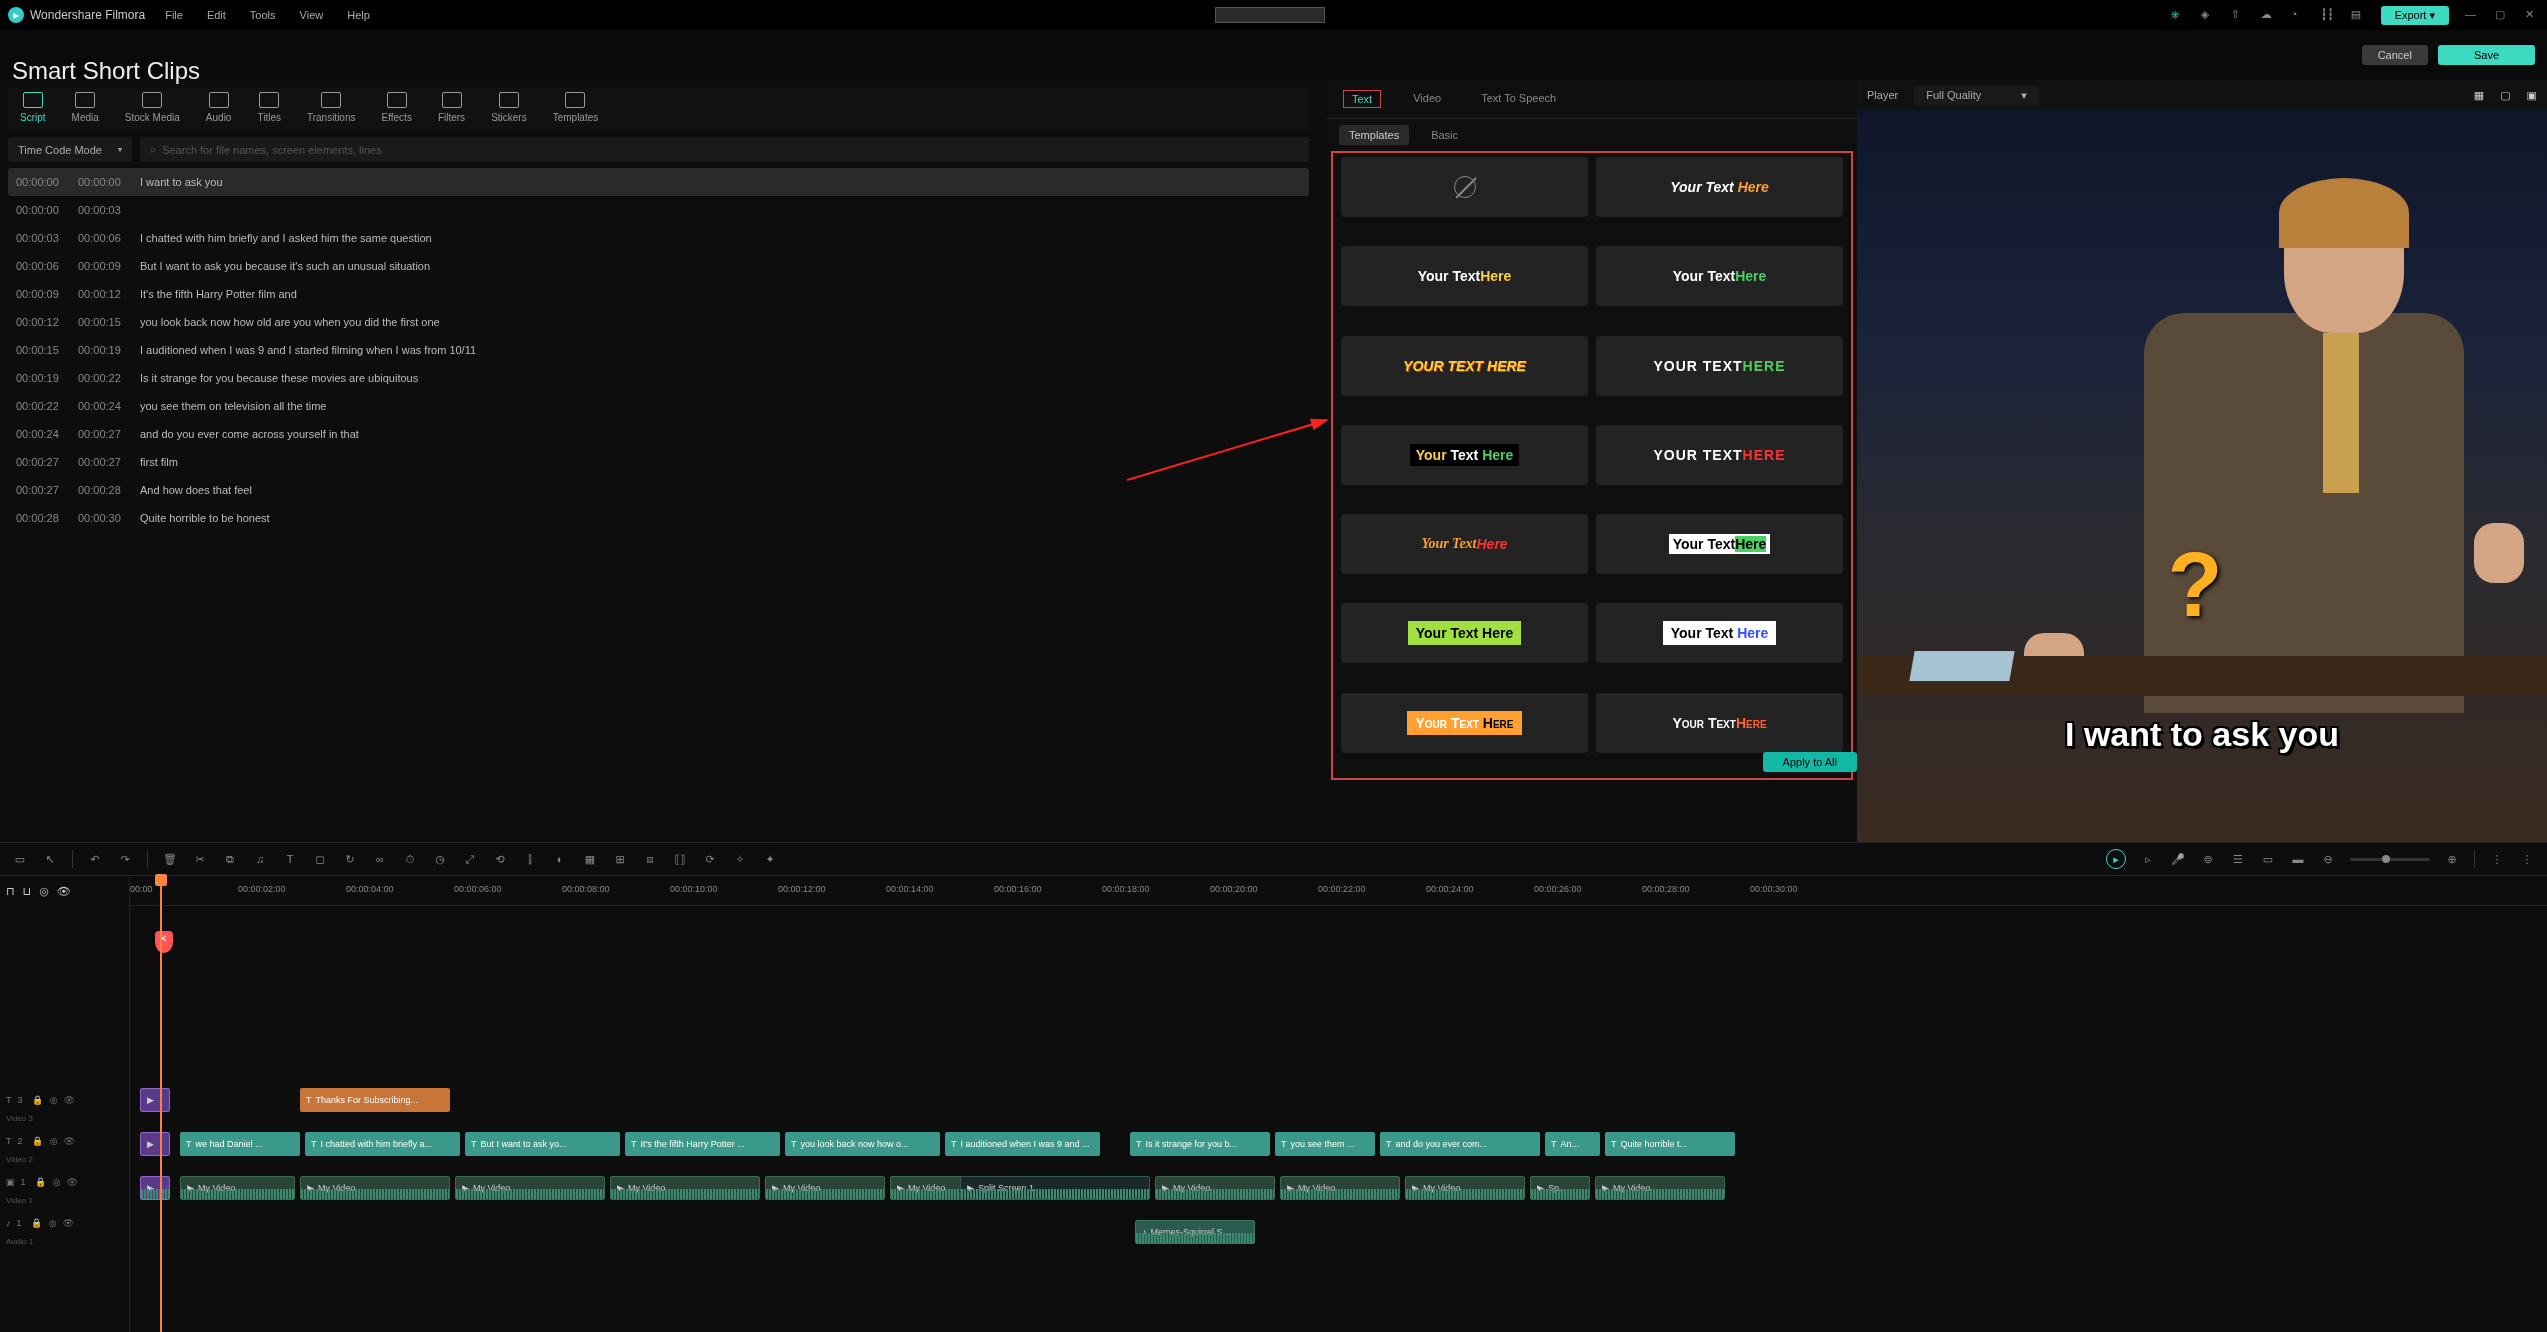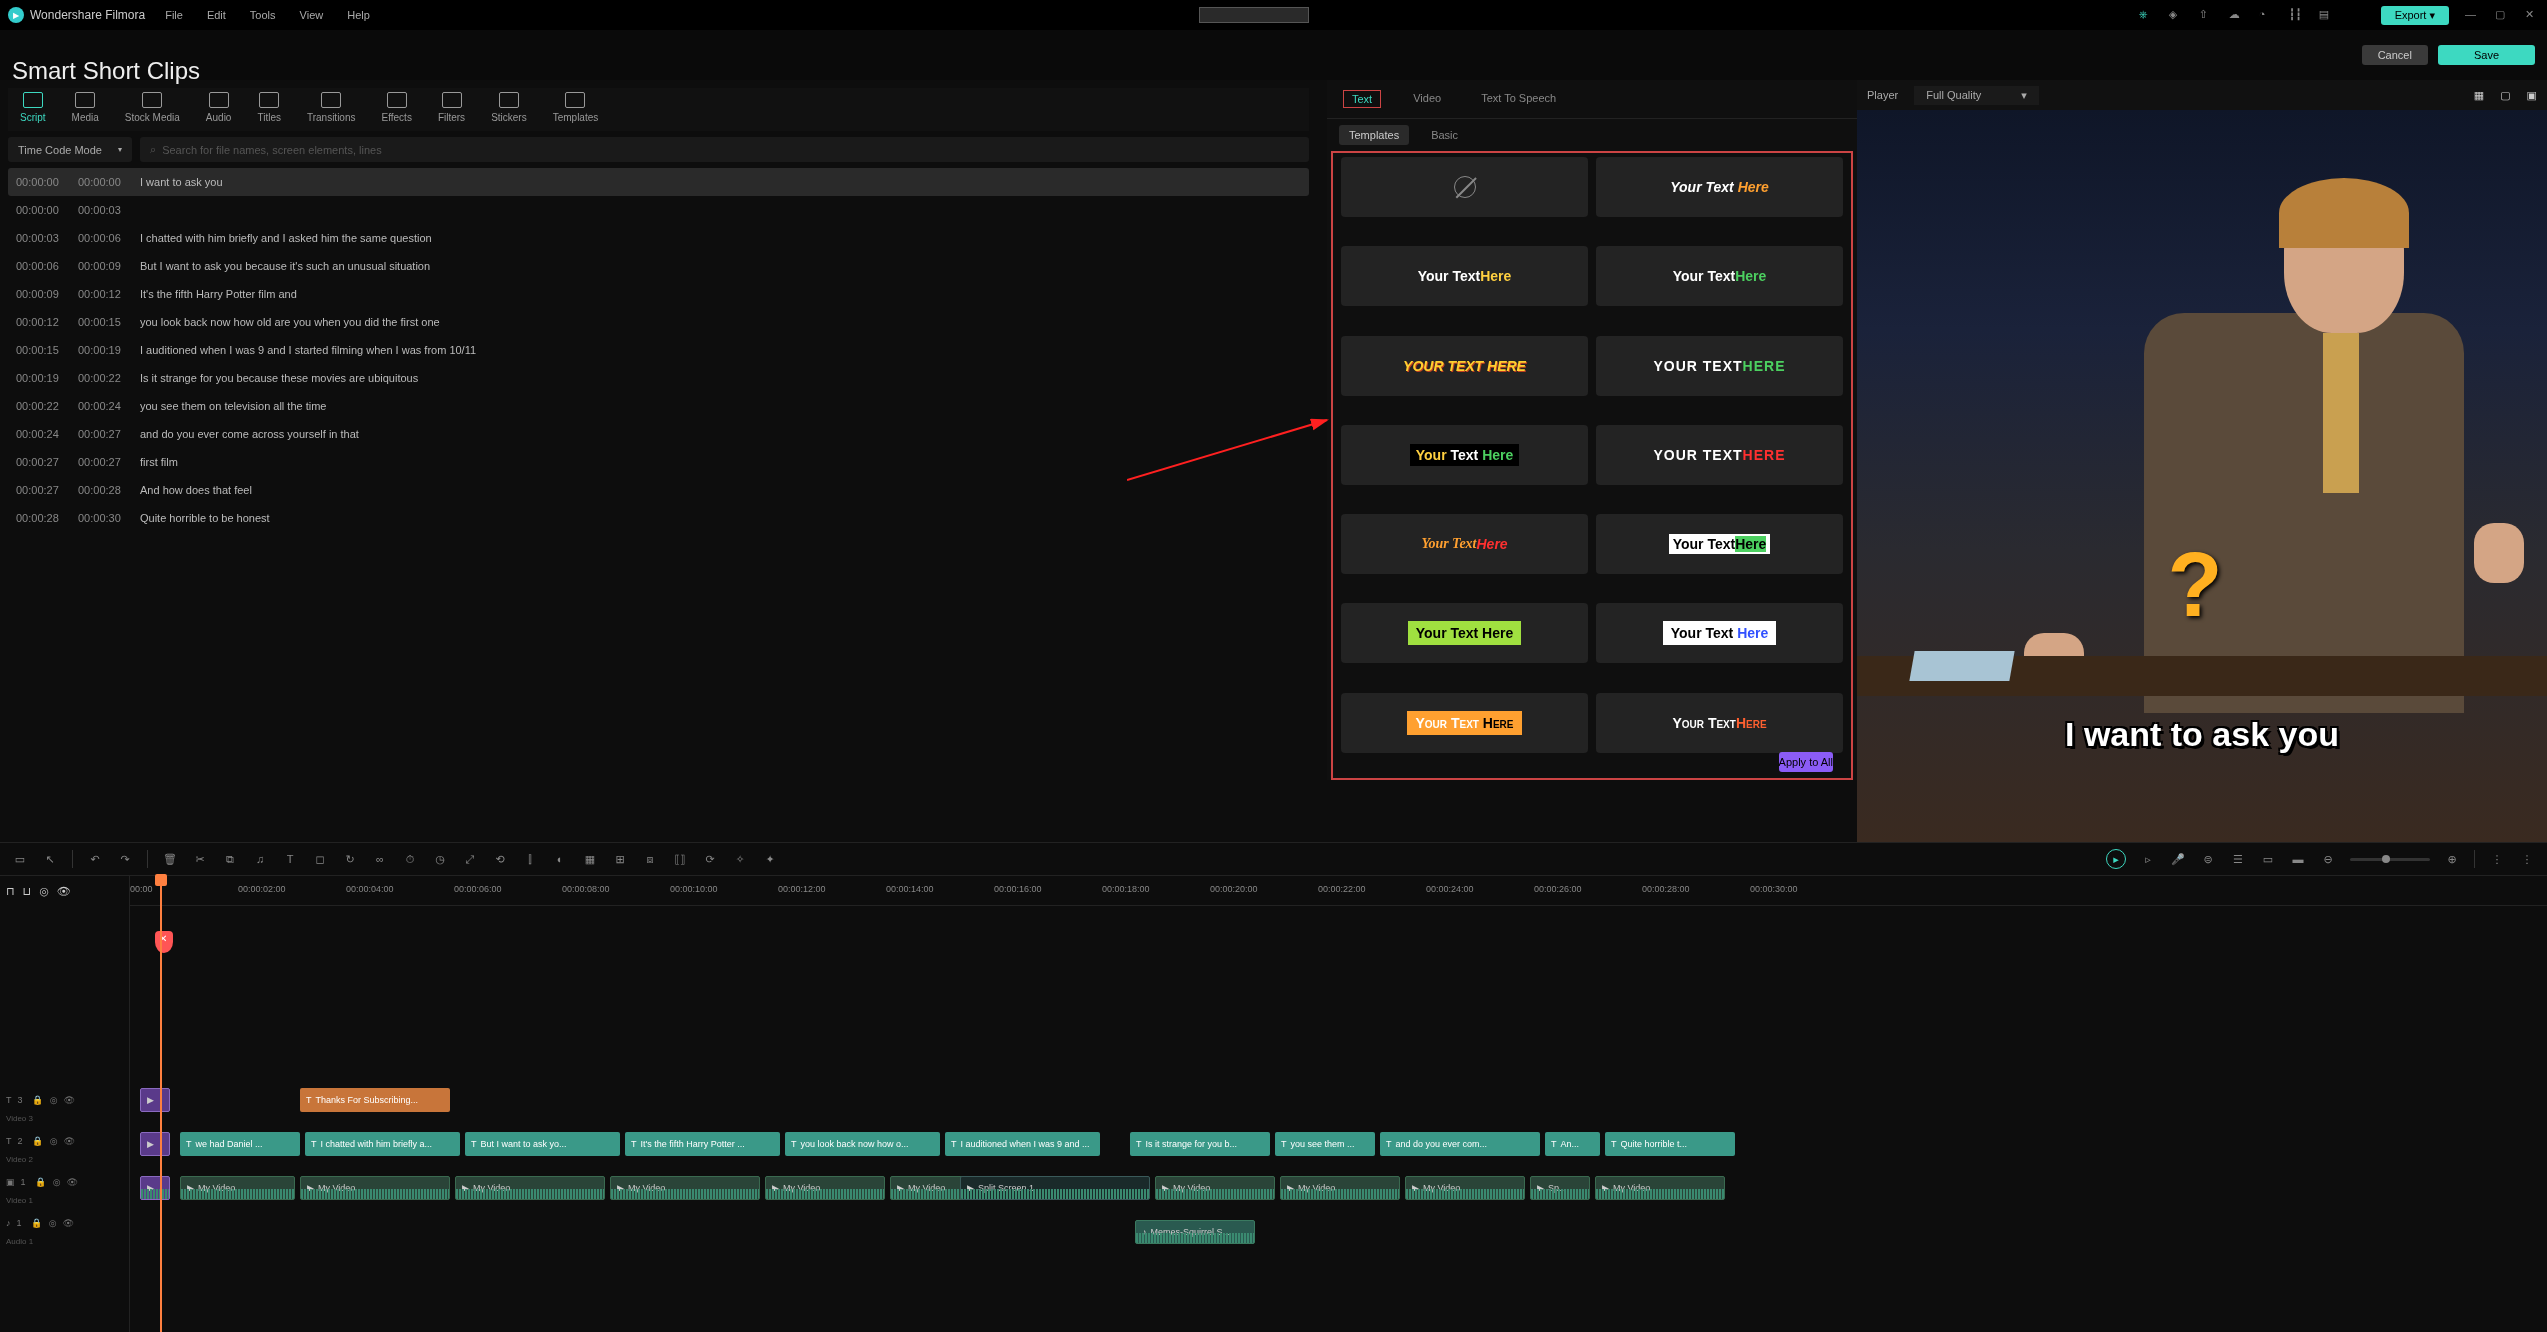--- a/index.html
+++ b/index.html
@@ -8,21 +8,21 @@
     .titlebar { height: 30px; background: #000; display: flex; align-items: center; padding: 0 8px; }
     .titlebar .logo { width: 16px; height: 16px; border-radius: 50%; background: #3cc; margin-right: 6px; display: flex; align-items: center; justify-content: center; }
     .titlebar .logo::after { content: "▶"; font-size: 8px; color: #fff; }
     .titlebar .appname { color: #ccc; font-size: 12px; margin-right: 20px; }
     .titlebar .menu { display: flex; gap: 24px; color: #aaa; }
     .titlebar .menu span { cursor: pointer; }
     .titlebar .center { flex: 1; display: flex; justify-content: center; }
     .titlebar .center .box { width: 110px; height: 16px; background: #2a2a2a; border: 1px solid #555; }
     .titlebar .right { display: flex; gap: 16px; align-items: center; color: #888; }
     .titlebar .right .ico { width: 14px; height: 14px; cursor: pointer; }
-    .export-btn { background: #3dd9c1; color: #000; padding: 3px 14px; border-radius: 3px; font-size: 11px; font-weight: 500; margin-left: 32px; }
+    .export-btn { background: #3dd9c1; color: #000; padding: 3px 14px; border-radius: 3px; font-size: 11px; font-weight: 500; }
     
     .header-row { height: 50px; display: flex; align-items: center; padding: 0 12px; background: #0a0a0a; }
     .title { font-size: 24px; color: #eee; margin-top: 32px; }
     .header-row .buttons { margin-left: auto; display: flex; gap: 10px; }
     .btn-cancel { background: #3a3a3a; color: #ccc; padding: 4px 16px; border-radius: 3px; font-size: 11px; cursor: pointer; }
     .btn-save { background: #3dd9c1; color: #000; padding: 4px 36px; border-radius: 3px; font-size: 11px; cursor: pointer; }
     
     .main { display: flex; height: 700px; }
     .left-panel { flex: 1; display: flex; flex-direction: column; padding: 8px; min-width: 0; }
     .tabs { display: flex; gap: 26px; padding: 4px 12px 8px; background: #111; }
@@ -48,21 +48,21 @@
     .rp-tab.active { color: #3dd9c1; border: 1px solid #c44; padding: 2px 8px; }
     .rp-subtabs { display: flex; gap: 12px; padding: 6px 12px; }
     .rp-subtab { color: #888; cursor: pointer; padding: 4px 10px; font-size: 11px; border-radius: 3px; }
     .rp-subtab.active { background: #2a2a2a; color: #ccc; }
     
     .templates-grid { flex: 1; overflow: auto; padding: 4px 8px; display: grid; grid-template-columns: 1fr 1fr; gap: 8px; border: 2px solid #c44; margin: 0 4px; }
     .tmpl { background: #232323; height: 60px; border-radius: 4px; display: flex; align-items: center; justify-content: center; font-size: 14px; font-weight: bold; cursor: pointer; }
     .tmpl .none { width: 22px; height: 22px; border: 1.5px solid #888; border-radius: 50%; position: relative; }
     .tmpl .none::after { content: ""; position: absolute; width: 28px; height: 1.5px; background: #888; top: 10px; left: -3px; transform: rotate(-45deg); }
     
-    .apply-all { position: absolute; bottom: 8px; right: 24px; background: #8b5cf6; color: #000; padding: 4px 0; border-radius: 3px; font-size: 11px; cursor: pointer; }
+    .apply-all { position: absolute; bottom: 8px; right: 0; background: #14b8a6; color: #000; padding: 4px 20px; border-radius: 3px; font-size: 11px; cursor: pointer; }
     
     .arrow { position: absolute; pointer-events: none; }
     
     .preview-panel { width: 690px; background: #000; display: flex; flex-direction: column; }
     .preview-head { height: 30px; display: flex; align-items: center; gap: 16px; padding: 0 10px; background: #111; }
     .preview-head .ptab { color: #aaa; font-size: 11px; }
     .preview-head .quality { background: #1a1a1a; padding: 3px 12px; font-size: 11px; color: #aaa; display: flex; gap: 40px; }
     .preview-img { flex: 1; background: linear-gradient(#1a1a2a, #2a1a1a); position: relative; overflow: hidden; display: flex; align-items: center; justify-content: center; }
     .room { width: 100%; height: 100%; background: linear-gradient(180deg, #0f1628 0%, #1a223a 30%, #2a2a30 60%, #3a2a20 100%); position: relative; }
     .person { position: absolute; right: 15%; top: 10%; width: 55%; height: 80%; }

